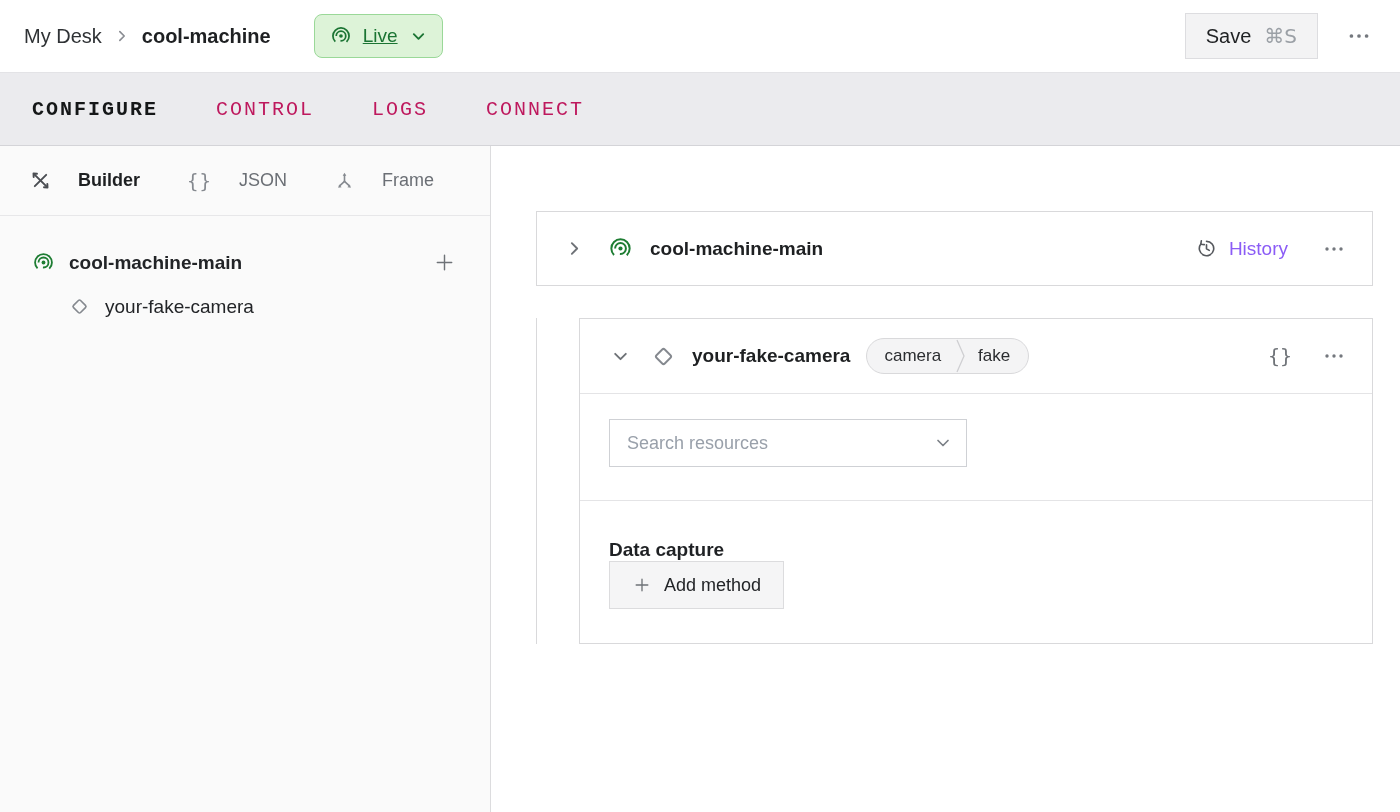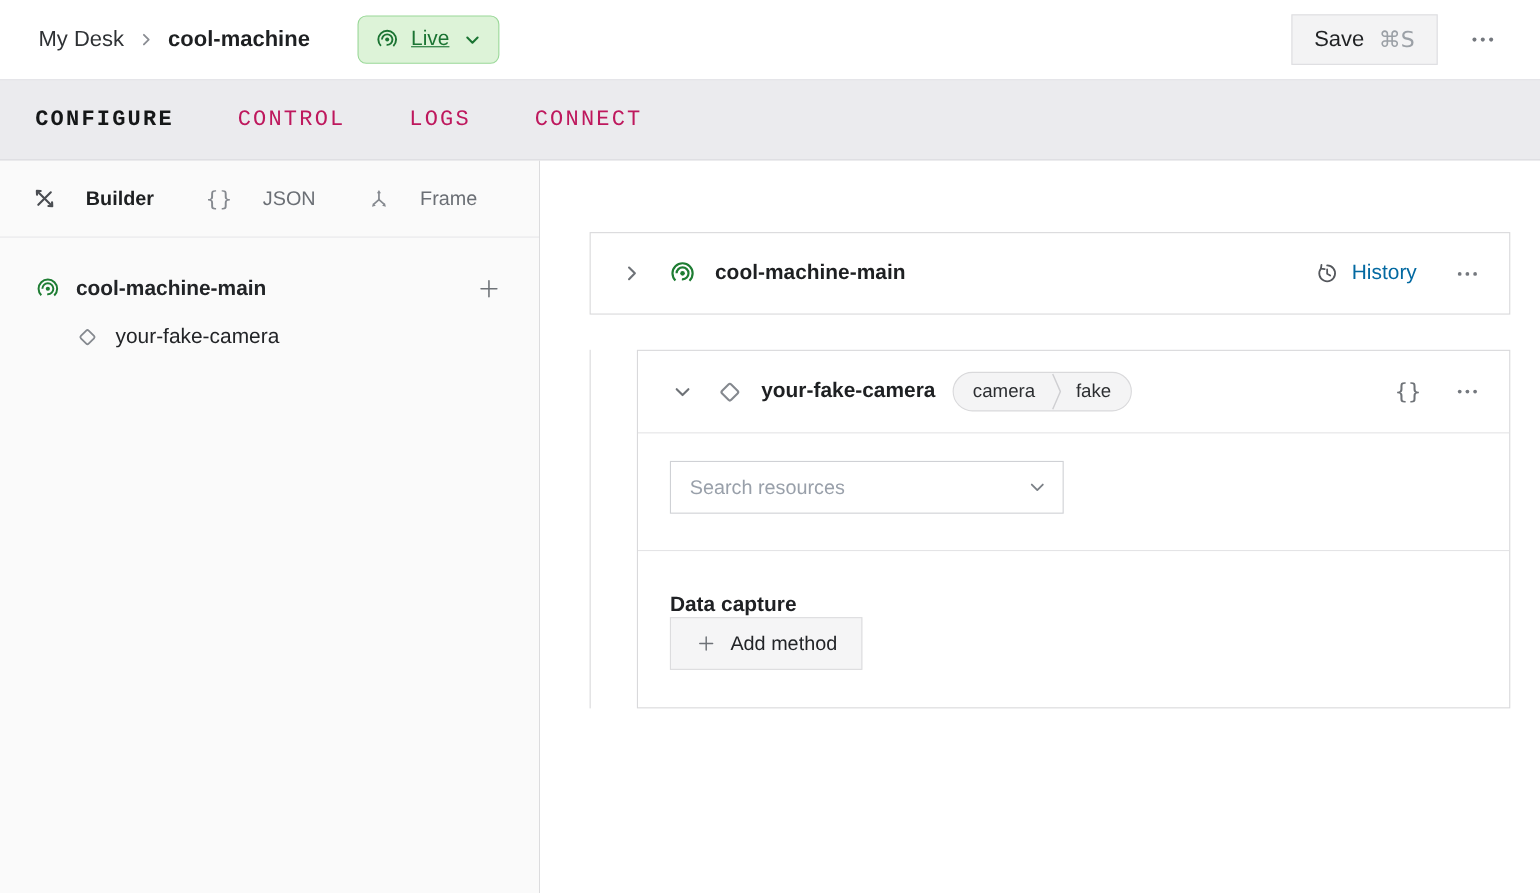--- a/index.html
+++ b/index.html
@@ -1,20 +1,20 @@
 <!DOCTYPE html>
 <html><head>
 <meta charset="utf-8">
 <style>
   * { margin:0; padding:0; box-sizing:border-box; }
   html,body { width:1400px; height:812px; overflow:hidden; background:#fff; }
   .screen { width:1400px; height:812px; font-family:"Liberation Sans",sans-serif; color:#26282b; background:#fff; display:flex; flex-direction:column; }
 
   
-  .topbar { height:72px; flex:none; display:flex; align-items:center; justify-content:space-between; padding:0 35px; background:#fff; }
+  .topbar { height:72px; flex:none; display:flex; align-items:center; justify-content:space-between; padding:0 24px; background:#fff; }
   .topbar-left { display:flex; align-items:center; }
   .breadcrumb { display:flex; align-items:center; font-size:20px; }
   .crumb-parent { color:#2f3235; cursor:pointer; text-decoration:none; }
   .crumb-sep { margin:0 13px; display:flex; }
   .crumb-current { font-weight:700; color:#1e2022; }
   .live-badge { margin-left:43px; display:flex; align-items:center; gap:11px; height:44px; padding:0 16px 0 15px;
     background:#ddf3d8; border:1px solid #9ad898; border-radius:8px; color:#1b7433; font-size:19px; cursor:pointer; font-family:inherit;text-decoration:underline; }
   .topbar-right { display:flex; align-items:center; gap:24px; }
   .save-btn { height:46px; display:flex; align-items:center; gap:13px; padding:0 20px; background:#f3f3f4;
     border:1px solid #dddde0; font-size:20px; color:#1f2123; cursor:pointer; font-family:inherit; }
@@ -43,21 +43,21 @@
   .tree-label { margin-left:14px; font-size:19px; color:#222427; }
   .tree-label.bold { font-weight:700; }
   .tree-spacer { flex:1; }
 
   
   .main { flex:1; background:#fff; padding:65px 27px 0 45px; min-width:0; }
   .card { background:#fff; border:1px solid #d9d9db; }
   .part-card { height:75px; display:flex; align-items:center; padding:0 22px 0 25px; }
   .part-title { margin-left:17px; font-size:19px; font-weight:700; color:#1e2022; }
   .part-icon { margin-left:21px; display:flex; }
-  .history-btn { display:flex; align-items:center; gap:11px; font-size:19px; color:#0369a1; background:none; border:none; cursor:pointer; font-family:inherit; }
+  .history-btn { display:flex; align-items:center; gap:11px; font-size:19px; color:#8b5cf6; background:none; border:none; cursor:pointer; font-family:inherit; }
   .spacer { flex:1; }
 
   .component-wrap { margin-top:32px; position:relative; }
   .component-wrap::before { content:""; position:absolute; left:0; top:0; bottom:0; width:1px; background:#d9d9db; }
   .component-card { margin-left:43px; }
   .comp-header { height:74px; display:flex; align-items:center; padding:0 22px 0 28px; }
   .comp-title { margin-left:15px; font-size:19px; font-weight:700; color:#1e2022; }
   .comp-icon { margin-left:17px; display:flex; }
   .type-badge { margin-left:16px; display:flex; align-items:stretch; height:36px; background:#f4f4f5; border:1px solid #d9d9db; border-radius:18px; overflow:hidden; font-size:17px; color:#2b2d30; }
   .type-badge .seg { display:flex; align-items:center; padding:0 15px 0 17px; }

